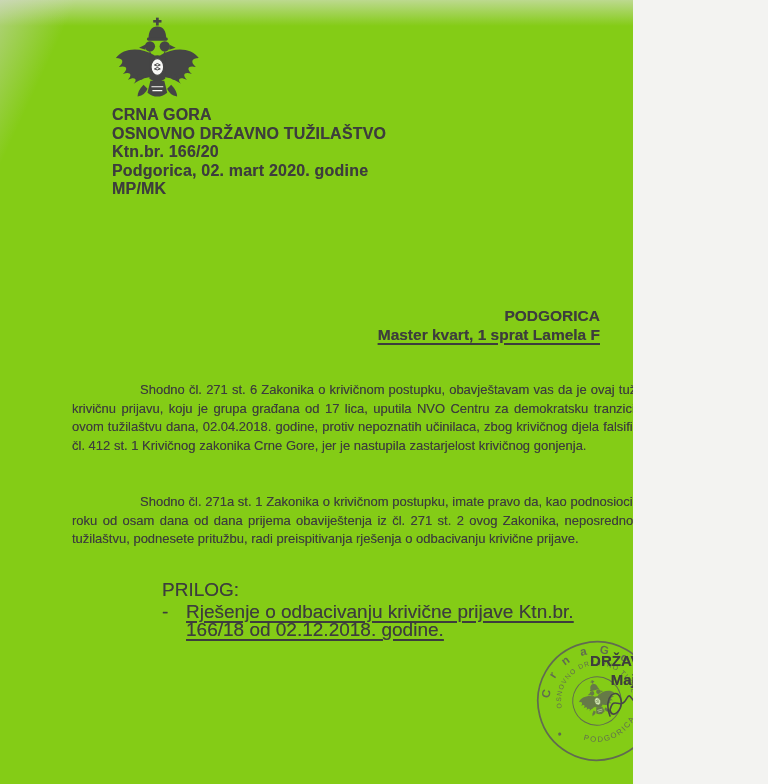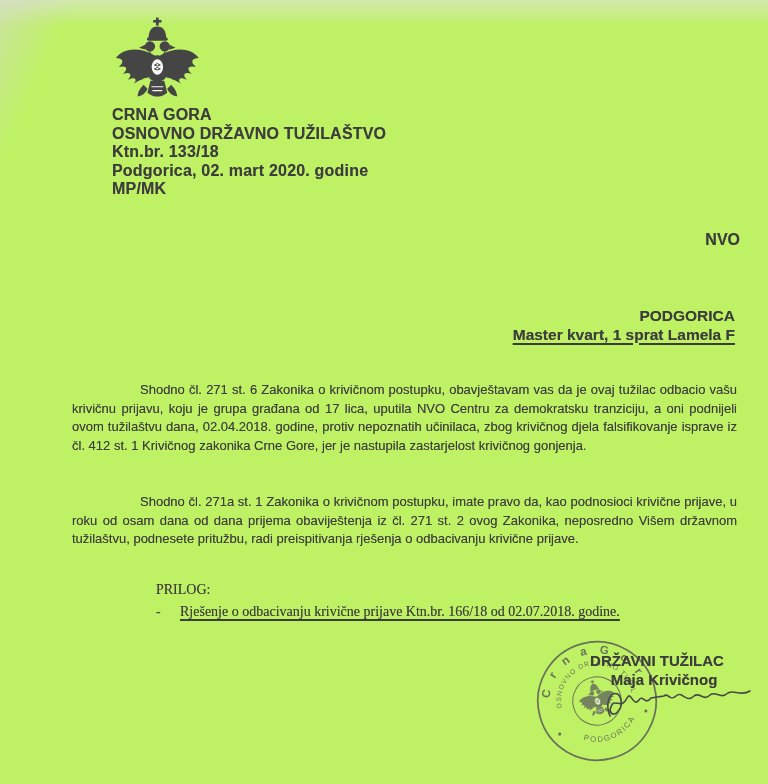--- a/index.html
+++ b/index.html
@@ -3,22 +3,22 @@
 <meta charset="utf-8">
 <style>
   html, body { margin: 0; padding: 0; }
   body {
     width: 768px; height: 784px;
     background: #f3f3f1;
     font-family: "Liberation Sans", sans-serif;
   }
   .page {
     position: relative;
-    width: 768px; height: 784px;
-    background: #bef264;
+    width: 633px; height: 784px;
+    background: #84cc16;
     overflow: hidden;
     color: #3d3d3d;
   }
   .page::before {
     content: "";
     position: absolute; inset: 0;
     background:
       linear-gradient(115deg, rgba(214,214,211,.55) 0px, rgba(251,251,249,0) 70px),
       linear-gradient(180deg, rgba(226,226,223,.6) 0px, rgba(251,251,249,0) 26px);
     pointer-events: none;
@@ -51,21 +51,21 @@
   }
 
   .para {
     position: absolute; left: 72px; width: 665px;
     font-size: 13px; line-height: 18.6px;
     text-align: justify; text-indent: 68px;
   }
   .para-1 { top: 381px; }
   .para-2 { top: 493px; }
 
-  .enclosure { position: absolute; left: 156px; top: 581px; font-size: 14px; line-height: 18.6px; font-family: Liberation Serif, serif; }
+  .enclosure { position: absolute; left: 162px; top: 581px; font-size: 19px; line-height: 18.6px; }
   .enclosure-row { display: flex; margin-top: 3px; }
   .enclosure-dash { width: 24px; flex: none; }
 
   .sig-title {
     position: absolute; left: 572px; top: 652px; width: 170px;
     text-align: center; font-weight: bold; font-size: 15px; line-height: 18px;
     white-space: nowrap; z-index: 3;
   }
   .sig-name {
     position: absolute; left: 584px; top: 671px; width: 160px;
@@ -108,42 +108,42 @@
         <path d="M36 68 Q30 74 30 80 Q38 78 40 72 Z"></path>
         <path d="M64 68 Q70 74 70 80 Q62 78 60 72 Z"></path>
       </g>
     </defs>
     <use href="#eagleSym" transform="translate(0,2) scale(1.05)"></use>
   </svg>
 
   <div class="letterhead txt">
     <div>CRNA GORA</div>
     <div>OSNOVNO DRŽAVNO TUŽILAŠTVO</div>
-    <div>Ktn.br. 133/18</div>
+    <div>Ktn.br. 166/20</div>
     <div>Podgorica, 02. mart 2020. godine</div>
     <div>MP/MK</div>
   </div>
 
   <div class="recipient txt">
     <div>NVO</div>
   </div>
 
   <div class="addr-block txt">
     <div>PODGORICA</div>
     <div class="underlined">Master kvart, 1 sprat Lamela F</div>
   </div>
 
   <div class="para para-1 txt">Shodno čl. 271 st. 6 Zakonika o krivičnom postupku, obavještavam vas da je ovaj tužilac odbacio vašu krivičnu prijavu, koju je grupa građana od 17 lica, uputila NVO Centru za demokratsku tranziciju, a oni podnijeli ovom tužilaštvu dana, 02.04.2018. godine, protiv nepoznatih učinilaca, zbog krivičnog djela falsifikovanje isprave iz čl. 412 st. 1 Krivičnog zakonika Crne Gore, jer je nastupila zastarjelost krivičnog gonjenja.</div>
   <div class="para para-2 txt">Shodno čl. 271a st. 1 Zakonika o krivičnom postupku, imate pravo da, kao podnosioci krivične prijave, u roku od osam dana od dana prijema obaviještenja iz čl. 271 st. 2 ovog Zakonika, neposredno Višem državnom tužilaštvu, podnesete pritužbu, radi preispitivanja rješenja o odbacivanju krivične prijave.</div>
 
   <div class="enclosure txt">
     <div>PRILOG:</div>
     <div class="enclosure-row">
       <span class="enclosure-dash">-</span>
-      <span class="underlined">Rješenje o odbacivanju krivične prijave Ktn.br. 166/18 od 02.07.2018. godine.</span>
+      <span class="underlined">Rješenje o odbacivanju krivične prijave Ktn.br. 166/18 od 02.12.2018. godine.</span>
     </div>
   </div>
 
   <svg class="stamp" viewBox="0 0 130 130" aria-hidden="true">
     <defs>
       <path id="arcOuterTop" d="M16 65 A49 49 0 1 1 114 65" fill="none"></path>
       <path id="arcInnerTop" d="M28 65 A37 37 0 1 1 102 65" fill="none"></path>
       <path id="arcBottom" d="M24 79 A44 44 0 0 0 106 79" fill="none"></path>
     </defs>
     <circle cx="65" cy="65" r="61" fill="none" stroke="currentColor" stroke-width="1.8"></circle>

